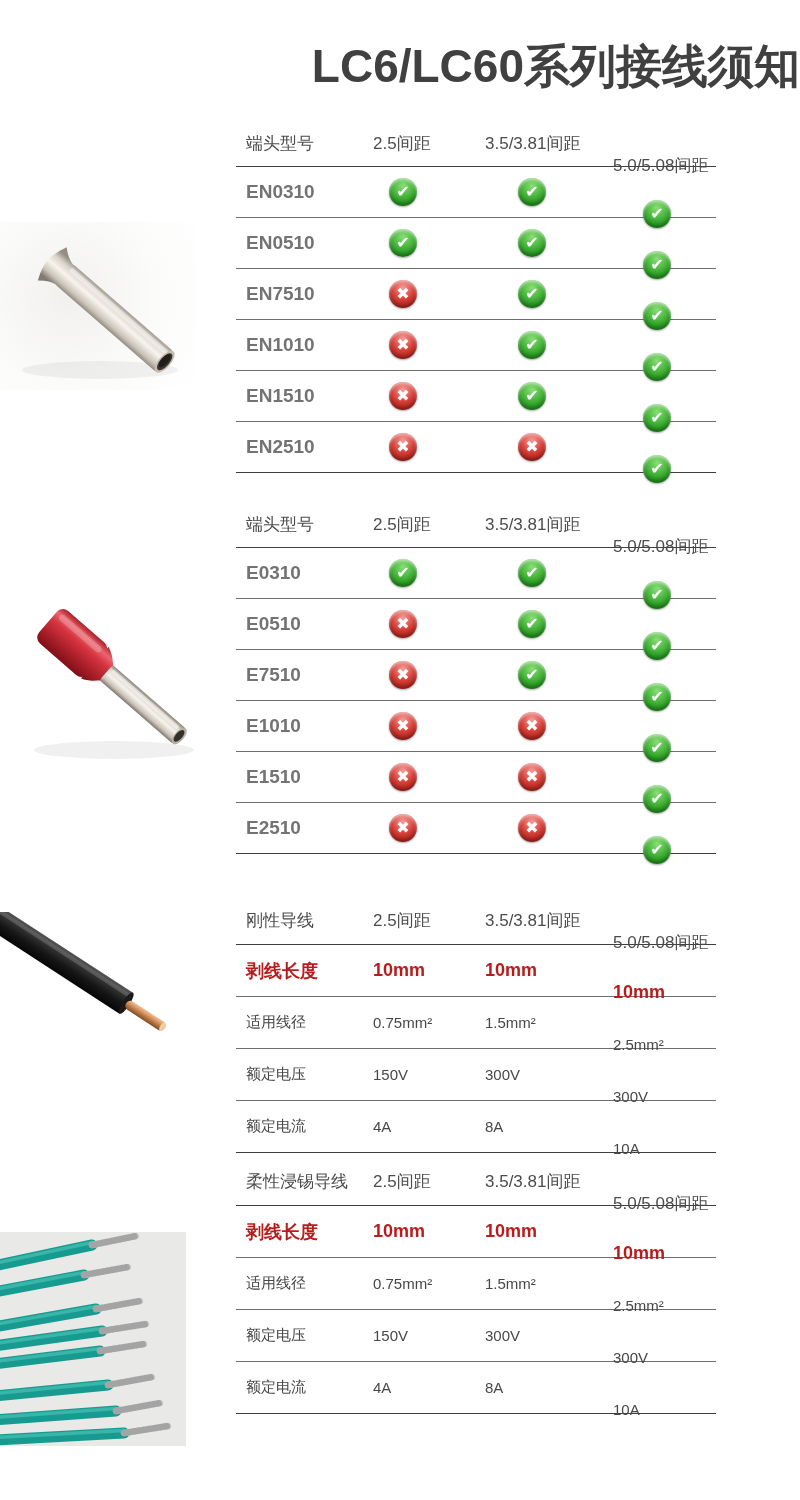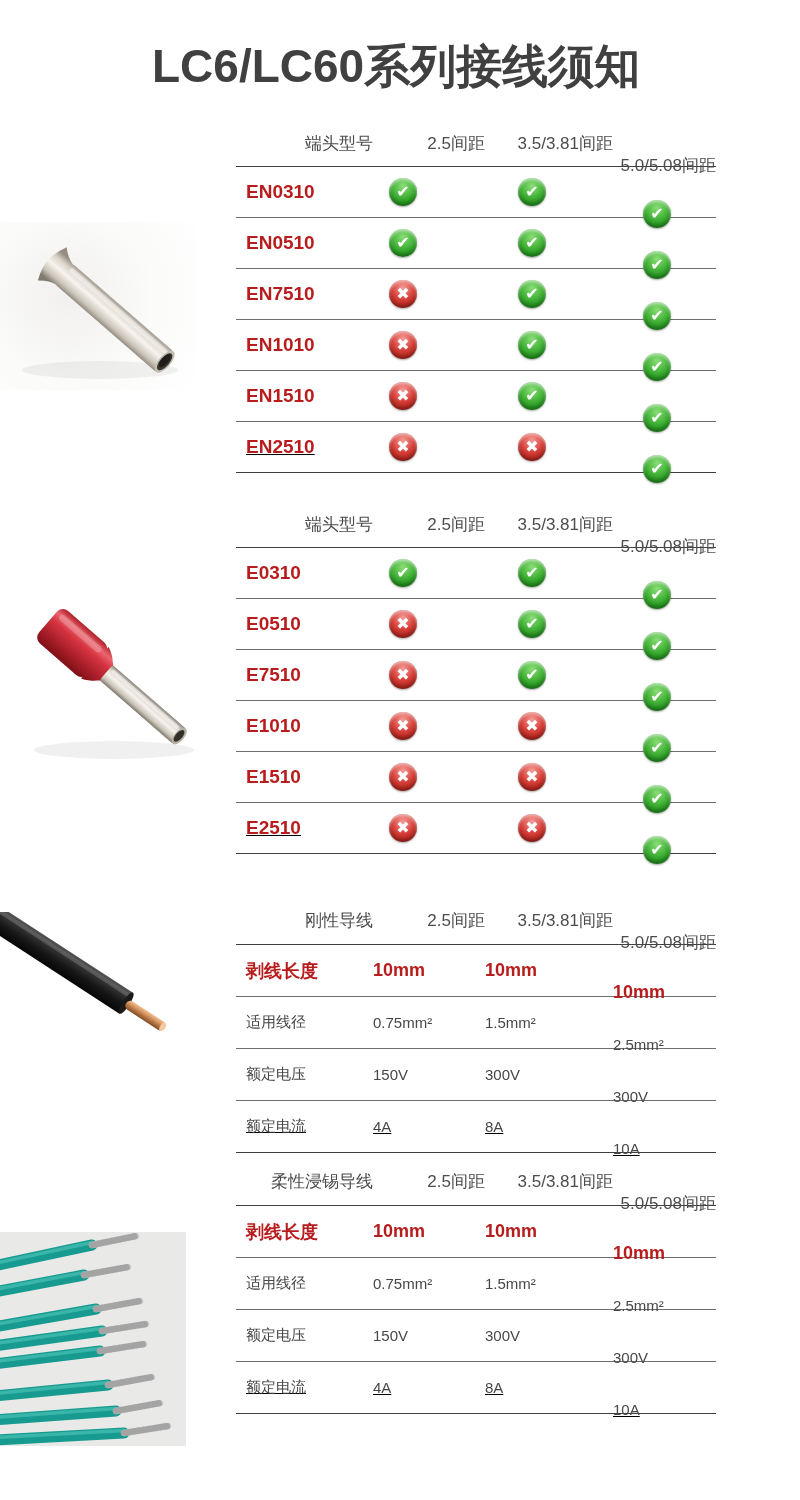--- a/index.html
+++ b/index.html
@@ -1,40 +1,40 @@
 <!DOCTYPE html>
 <html><head>
 <meta charset="utf-8">
 <style>
   html,body{margin:0;padding:0;}
   body{width:800px;height:1500px;position:relative;background:#ffffff;
        font-family:"Liberation Sans","DejaVu Sans",sans-serif;overflow:hidden;}
 
-  .title{position:absolute;top:36px;left:152px;right:0;text-align:left;
+  .title{position:absolute;top:36px;left:152px;right:0;text-align:right;
          font-size:46px;font-weight:bold;color:#404040;letter-spacing:0;}
 
   
   .table{position:absolute;left:236px;width:480px;}
   #t1{top:120px}#t2{top:501px}#t3{top:897px}#t4{top:1158px}
 
   .row{display:flex;align-items:center;border-bottom:1px solid #6e6e6e;box-sizing:border-box;}
   .icon-table .row{height:51px}
   .spec-table .row{height:52px}
   .row.header{height:47px;border-bottom:1px solid #3f3f3f;}
   .spec-table .row.header{height:48px}
-  .row:last-child{border-bottom:1px solid #3f3f3f;text-decoration:underline;}
+  .row:last-child{border-bottom:1px solid #3f3f3f;}
 
   .cell{box-sizing:border-box;text-align:left;}
   .c1{width:137px;padding-left:10px;}
   .c2{width:112px;}
   .c3{width:128px;}
   .c4{width:103px;margin-top:44px;}
 
-  .hdr{font-size:17px;color:#4c4c4c;text-align:right;}
-  .model{font-size:19px;font-weight:bold;color:#b91c1c;}
+  .hdr{font-size:17px;color:#4c4c4c;}
+  .model{font-size:19px;font-weight:bold;color:#737373;}
   .spec-label,.spec-val{font-size:15px;color:#474747;}
   .bold-row .spec-label,.bold-row .spec-val{font-weight:bold;color:#b91c1c;font-size:18px;}
 
   
   .mark{display:inline-block;width:28px;height:28px;border-radius:50%;
         text-align:center;line-height:28px;font-size:16px;font-weight:bold;color:#fff;
         font-family:"DejaVu Sans",sans-serif;}
   .c2 .mark{margin-left:16px}
   .c3 .mark{margin-left:33px}
   .c4 .mark{margin-left:30px}

